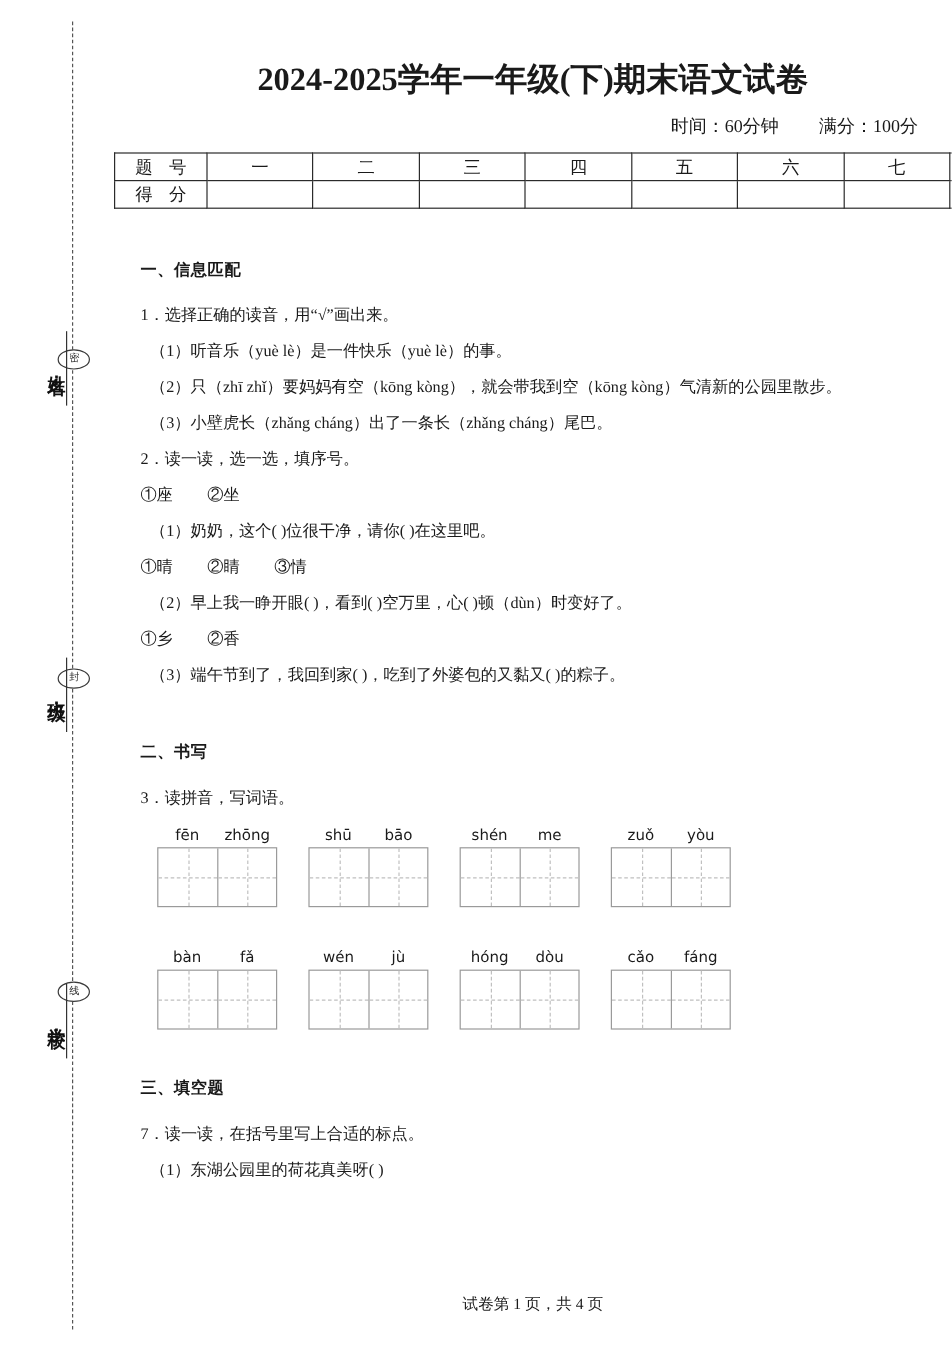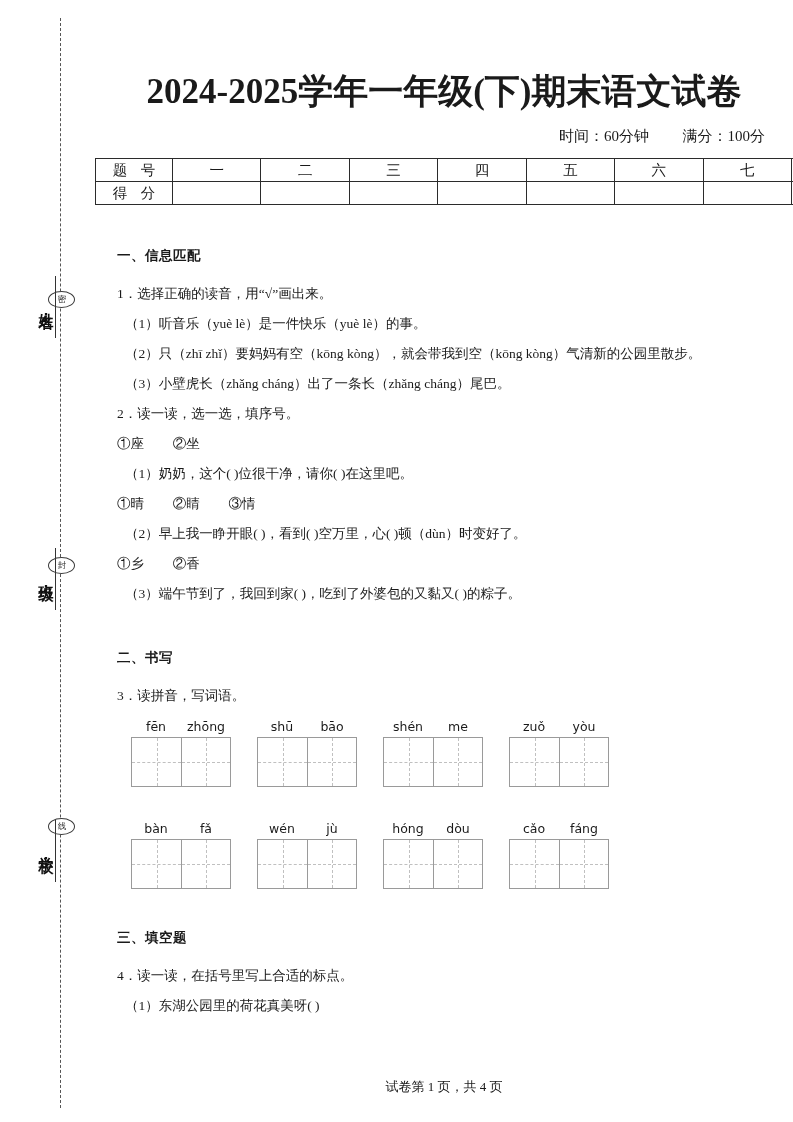--- a/index.html
+++ b/index.html
@@ -78,23 +78,23 @@
   #page {
     position: absolute;
     left: 95px;
     top: 0;
     width: 698px;
     height: 1122px;
   }
 
   #paper-title {
     margin: 0;
-    padding-top: 68px;
-    text-align: center;
-    font-size: 35px;
+    padding-top: 48px;
+    text-align: center;
+    font-size: 27px;
     font-weight: bold;
     letter-spacing: 0px;
     white-space: nowrap;
     font-family: "Liberation Serif", "DejaVu Serif", serif;
   }
 
   #exam-meta {
     margin-top: 12px;
     padding-right: 28px;
     text-align: right;
@@ -408,20 +408,20 @@
             <div class="tzg-cell"></div>
           </div>
         </div>
       </div>
     </div>
 
     <div class="spacer-lg"></div>
 
     <div>
       <div class="section-heading">三、填空题</div>
-      <p class="q-line">4．读一读，在括号里写上合适的标点。</p>
+      <p class="q-line">7．读一读，在括号里写上合适的标点。</p>
       <p class="q-line q-indent">（1）东湖公园里的荷花真美呀(        )</p>
     </div>
 
   </div>
 
   <div id="page-footer">试卷第 1 页，共 4 页</div>
 </div>
 
 </body></html>

